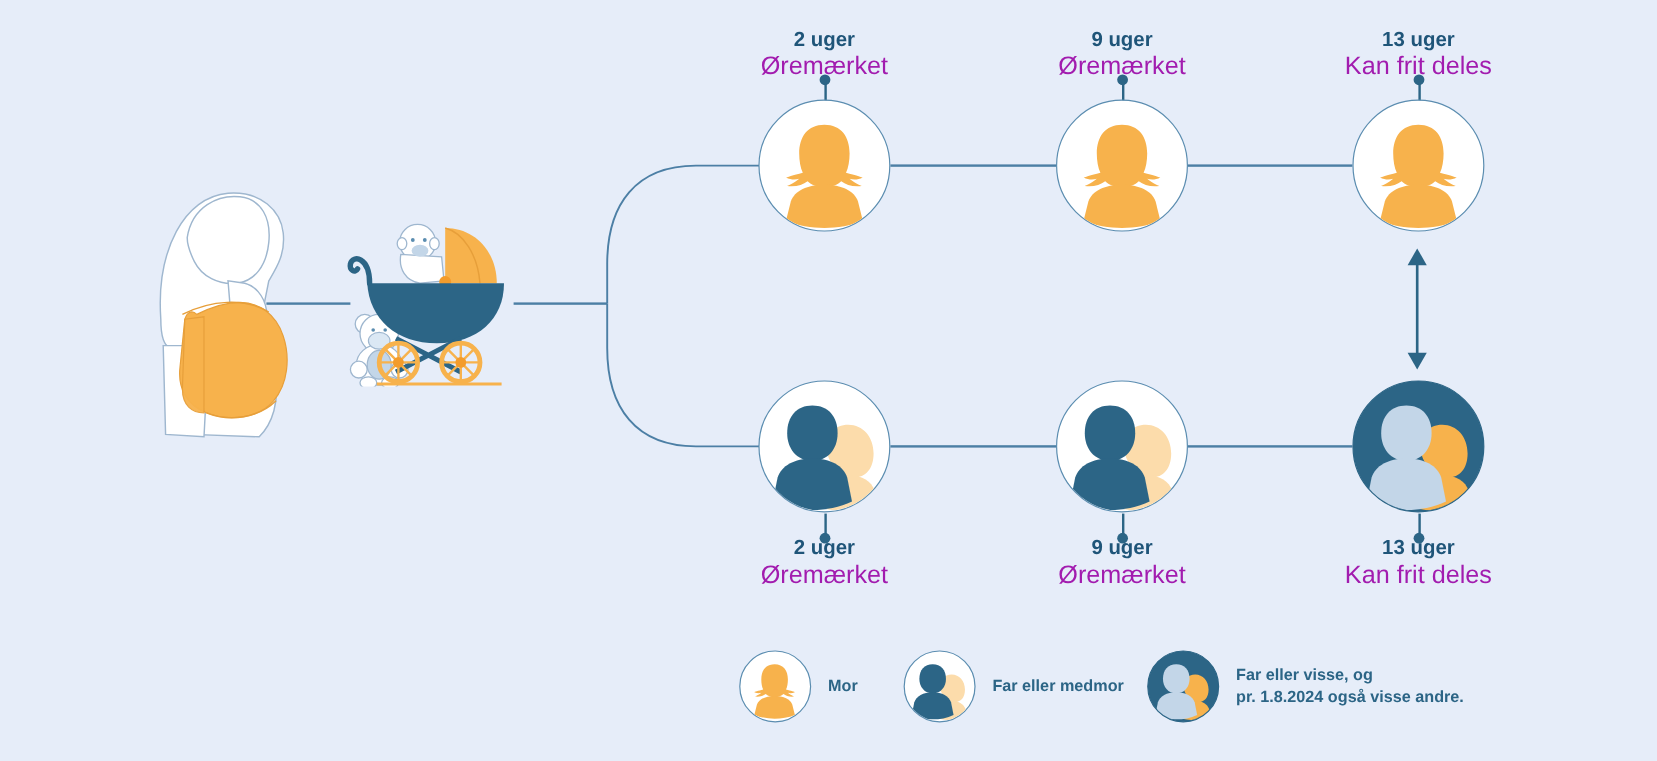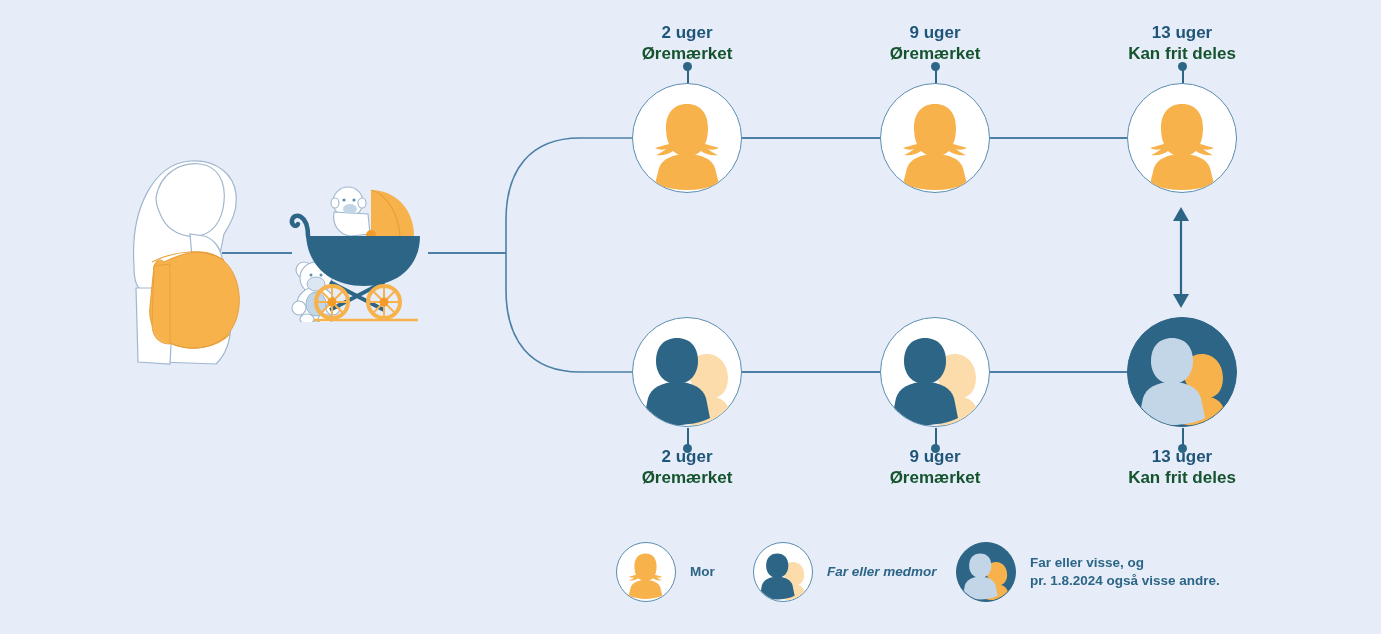--- a/index.html
+++ b/index.html
@@ -17,21 +17,21 @@
   .node{
     position:absolute;width:110px;height:110px;border-radius:50%;
     background:#ffffff;border:1.5px solid #5b8db0;
     box-sizing:border-box;overflow:hidden;
   }
   .node.filled{background:#2c6586;border-color:#2c6586;}
 
   
   .lbl{position:absolute;width:220px;text-align:center;line-height:1.25;}
   .lbl .wk{font-size:17px;font-weight:bold;color:#1f5579;display:block;}
-  .lbl .sub{font-size:17px;color:#14532d;display:block;font-weight:bold;}
+  .lbl .sub{font-size:21px;color:#a21caf;display:block;}
 
   
   .stem{position:absolute;width:1.6px;background:#2c6586;}
   .dot{position:absolute;width:9px;height:9px;border-radius:50%;background:#2c6586;}
 
   
   .hline{position:absolute;height:1.6px;background:#4c7fa5;}
 
   
   .legend{position:absolute;display:flex;align-items:center;}
@@ -242,21 +242,21 @@
   <div class="legend" style="left:616px;top:542px;">
     <div class="lgcircle">
       <svg width="57" height="57" viewBox="0 0 108 108">
         <path fill="#f7b24c" d="M54 20 C40 20 33 30 33 44 C33 50 34 56 36 60 C28 62 22 64 22 64 C26 66 30 66 33 65 C28 69 23 71 23 71 C30 72 36 70 40 67 C43 70 48 72 54 72 C60 72 65 70 68 67 C72 70 78 72 85 71 C85 71 80 69 75 65 C78 66 82 66 86 64 C86 64 80 62 72 60 C74 56 75 50 75 44 C75 30 68 20 54 20 Z"></path>
         <path fill="#f7b24c" d="M54 70 C40 70 29 75 26 84 L22 100 C32 104 43 106 54 106 C65 106 76 104 86 100 L82 84 C79 75 68 70 54 70 Z"></path>
       </svg>
     </div>
     <div class="lgtext">Mor</div>
   </div>
 
-  <div class="legend" style="left:753px;top:542px;font-style:italic;">
+  <div class="legend" style="left:753px;top:542px;">
     <div class="lgcircle">
       <svg width="57" height="57" viewBox="0 0 108 108">
         <g fill="#fcdcab">
           <path d="M74 36 C62 36 56 44 56 55 C56 61 58 66 61 69 C54 71 49 73 49 73 C53 75 57 75 60 74 C56 78 51 80 51 80 C58 81 64 79 68 76 C71 79 75 80 79 80 C88 80 95 73 95 60 C95 46 86 36 74 36 Z"></path>
           <path d="M74 78 C62 78 53 83 50 91 L47 104 C56 107 65 108 74 108 C83 108 92 107 99 104 L96 91 C93 83 86 78 74 78 Z"></path>
         </g>
         <g fill="#2c6586">
           <path d="M44 20 C31 20 23 29 23 43 C23 56 31 66 44 66 C57 66 65 56 65 43 C65 29 57 20 44 20 Z"></path>
           <path d="M44 64 C29 64 18 70 15 80 L11 100 C21 105 33 107 44 107 C55 107 67 105 77 100 L73 80 C70 70 59 64 44 64 Z"></path>
         </g>

